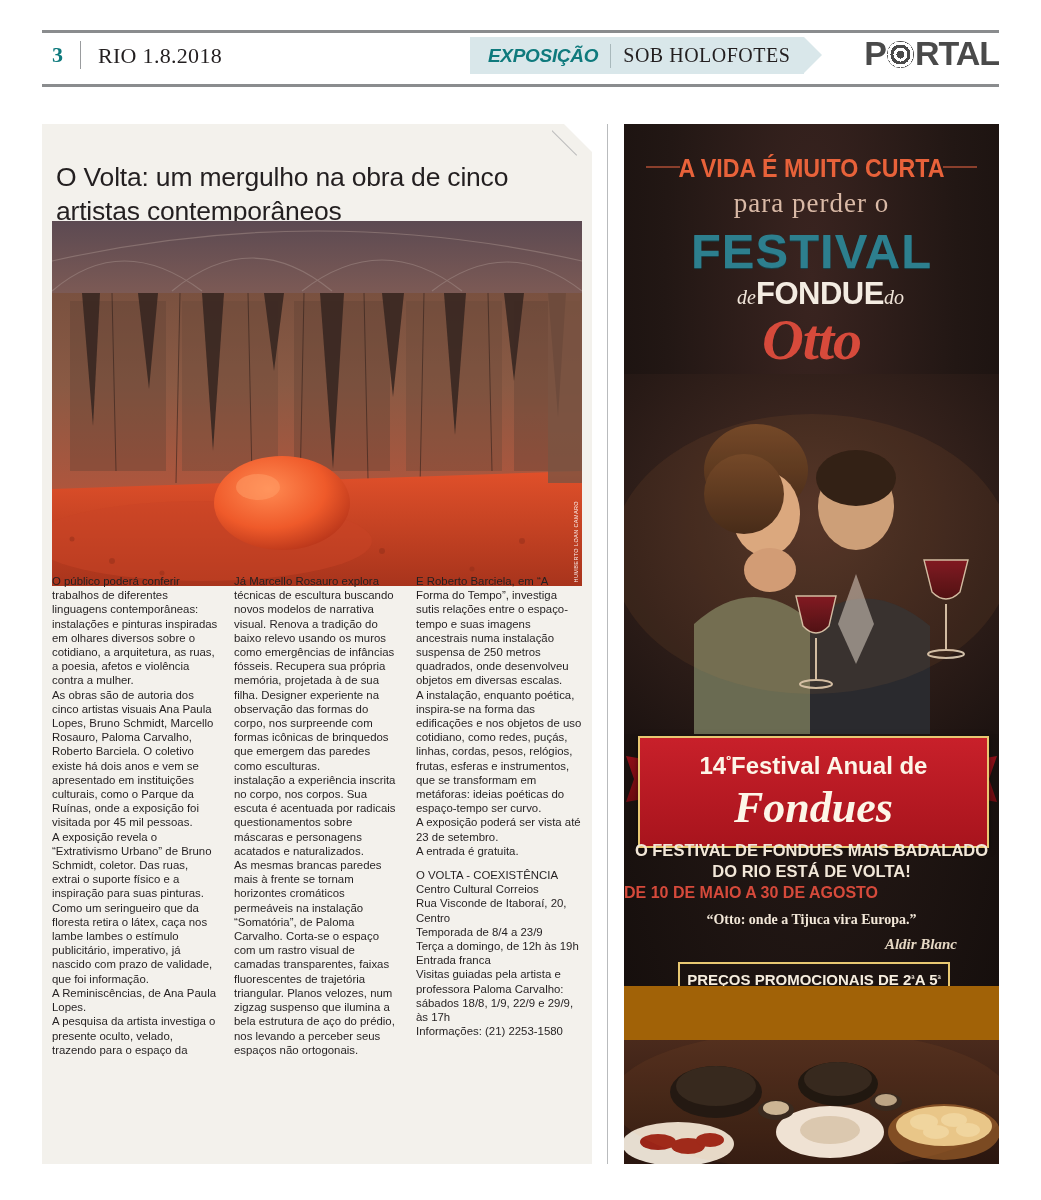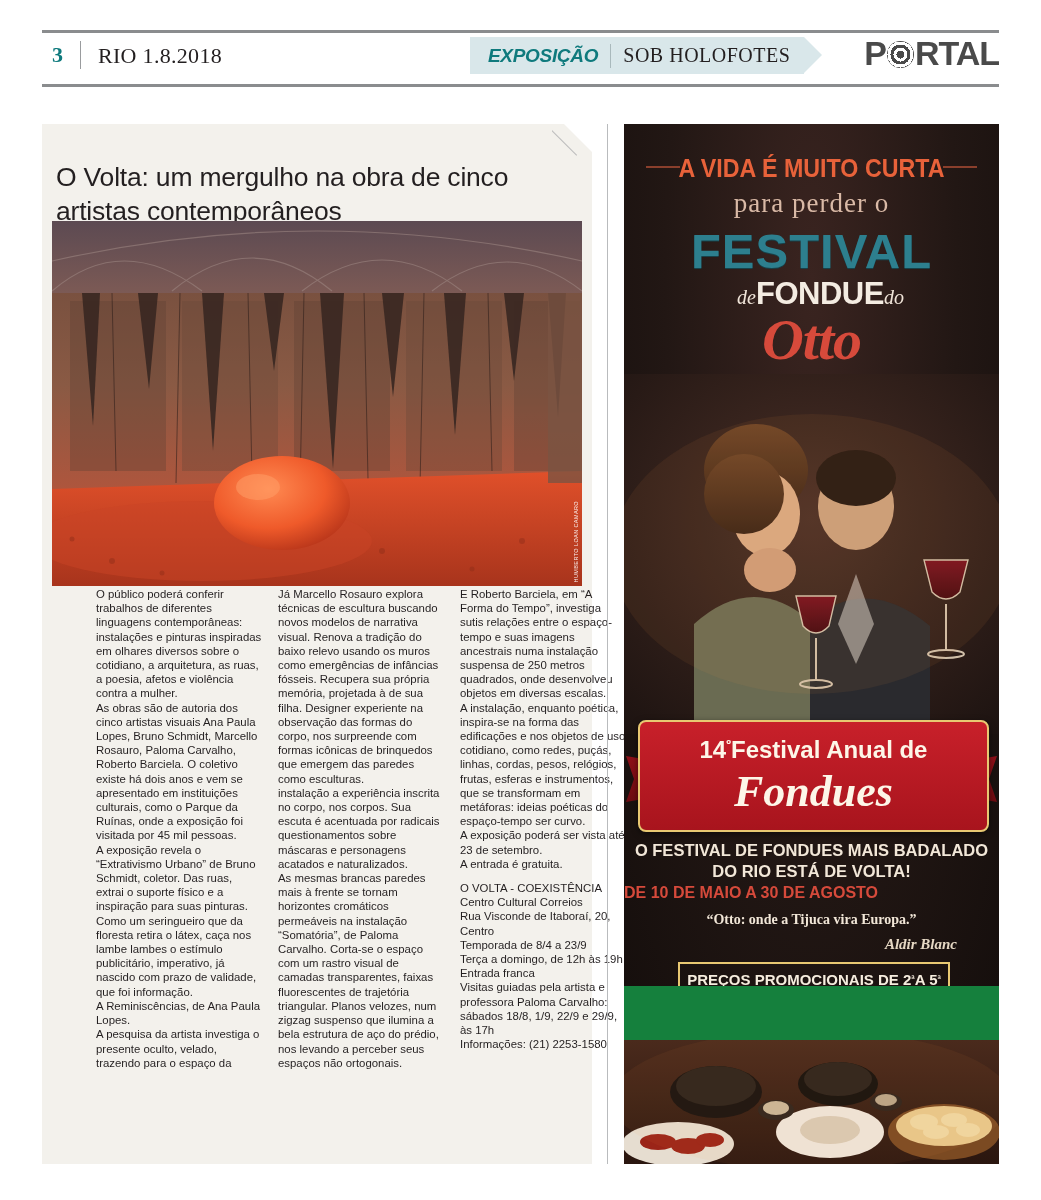--- a/index.html
+++ b/index.html
@@ -169,25 +169,24 @@
     color: #ffffff;
     writing-mode: vertical-rl;
     transform: rotate(180deg);
     letter-spacing: 0.4px;
     opacity: 0.9;
   }
 
   
   .body-cols {
     position: absolute;
-    left: 10px; top: 463px;
+    left: 10px; top: 450px;
     width: 532px;
     display: flex;
     gap: 15px;
-    margin-left: 44px;
   }
   .col {
     width: 167px;
     font-size: 11.4px;
     line-height: 14.2px;
     color: #231f20;
   }
   .col p {
     margin: 0 0 0 0;
   }
@@ -201,21 +200,21 @@
     left: 607px; top: 124px;
     width: 1px; height: 1040px;
     background: #b9bbbd;
   }
 
   
   .ad {
     position: absolute;
     left: 624px; top: 124px;
     width: 375px; height: 1040px;
-    background: #15803d;
+    background: #a16207;
     overflow: hidden;
   }
   .ad-top {
     position: absolute;
     left: 0; top: 0;
     width: 375px; height: 862px;
     background:
       radial-gradient(ellipse at 50% 18%, #3a2420 0%, #221714 55%, #160f0d 100%);
     overflow: hidden;
   }
@@ -298,25 +297,25 @@
     position: absolute;
     left: 0; top: 250px;
     width: 375px; height: 360px;
     overflow: hidden;
     background: #2a1a16;
   }
 
   
   .ribbon {
     position: absolute;
-    left: 14px; top: 596px;
+    left: 14px; top: 612px;
     width: 347px; height: 108px;
     background: linear-gradient(180deg,#c8202a 0%, #a8141d 100%);
     border: 2px solid #e8c872;
-    border-radius: 8px;
+    border-radius: 0;
     box-shadow: 0 2px 6px rgba(0,0,0,.5);
   }
   .ribbon-l, .ribbon-r {
     position: absolute;
     top: 632px;
     width: 26px; height: 46px;
     background: linear-gradient(180deg,#8e1018,#6e0b11);
   }
   .ribbon-l { left: 2px; clip-path: polygon(0 0,100% 10%,100% 90%,0 100%,8px 50%); }
   .ribbon-r { right: 2px; clip-path: polygon(100% 0,0 10%,0 90%,100% 100%,calc(100% - 8px) 50%); }

